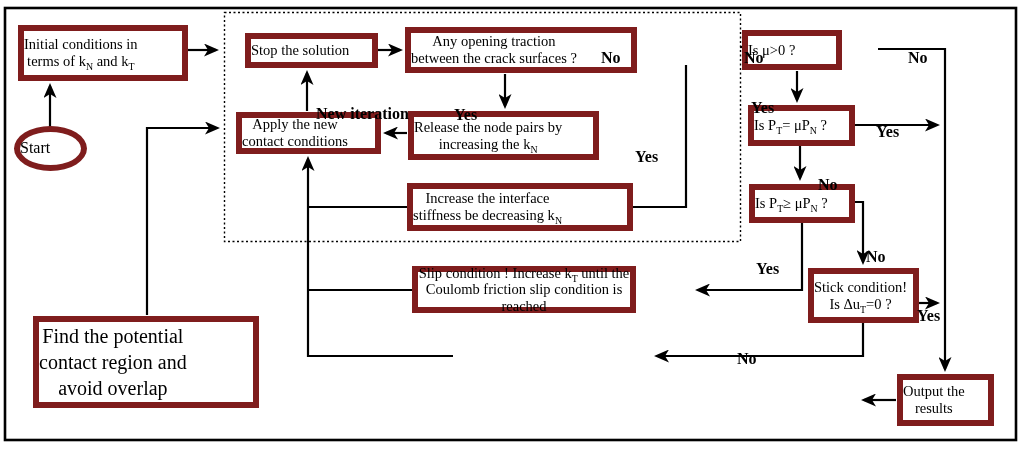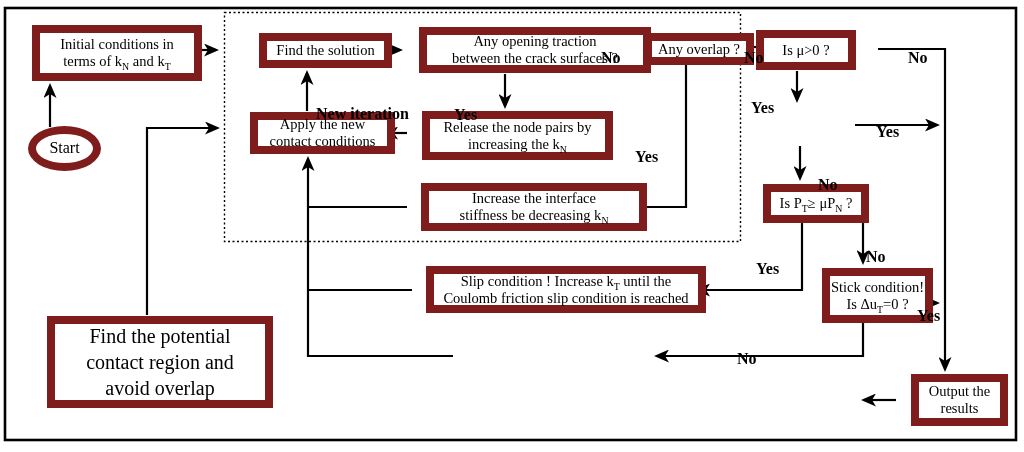--- a/index.html
+++ b/index.html
@@ -1,21 +1,21 @@
 <!DOCTYPE html>
 <html><head>
 <meta charset="utf-8">
 <style>
   html,body{margin:0;padding:0;background:#ffffff;}
   .stage{position:relative;width:1024px;height:452px;background:#ffffff;overflow:hidden;
          font-family:"Liberation Serif","DejaVu Serif",serif;color:#000;}
   svg.wires{position:absolute;left:0;top:0;width:1024px;height:452px;}
-  .node{position:absolute;box-sizing:border-box;border:8px solid #7f1d1d;background:#fff;
-        display:flex;align-items:center;justify-content:center;text-align:center;
-        font-size:14.5px;line-height:1.14;margin-left:14px;}
+  .node{position:absolute;box-sizing:border-box;border:6px solid #7f1d1d;background:#fff;
+        display:flex;align-items:center;text-align:center;
+        font-size:14.5px;line-height:1.14;}
   .ellipse{border-radius:50%;font-size:16px;}
   .big{font-size:20px;line-height:1.3;}
   .elabel{position:absolute;font-weight:bold;font-size:16px;white-space:nowrap;margin-top:24px;}
   sub{font-size:0.68em;line-height:0;}
 </style>
 </head>
 <body>
 
 <div class="stage">
 
@@ -58,53 +58,53 @@
 
   <div class="node" style="left:18px;top:25px;width:170px;height:56px">
     <span>Initial conditions in<br>terms of k<sub>N</sub> and k<sub>T</sub></span>
     </div>
 
   <div class="node ellipse" style="left:14px;top:126px;width:73px;height:45px">
     <span>Start</span>
     </div>
 
   <div class="node" style="left:245px;top:33px;width:133px;height:35px">
-    <span>Find the solution</span>
+    <span>Stop the solution</span>
     </div>
 
   <div class="node" style="left:405px;top:27px;width:232px;height:46px">
     <span>Any opening traction<br>between the crack surfaces ?</span>
     </div>
 
-  <div class="node" style="left:630px;top:33px;width:110px;height:32px">
-    <span>Any overlap ?</span>
-    </div>
 
   <div class="node" style="left:742px;top:30px;width:100px;height:40px">
     <span>Is μ&gt;0 ?</span>
     </div>
 
+  <div class="node" style="left:748px;top:105px;width:107px;height:41px">
+    <span>Is P<sub>T</sub>= μP<sub>N</sub> ?</span>
+    </div>
 
   <div class="node" style="left:236px;top:112px;width:145px;height:42px">
     <span>Apply the new<br>contact conditions</span>
     </div>
 
   <div class="node" style="left:749px;top:184px;width:106px;height:39px">
     <span>Is P<sub>T</sub>≥ μP<sub>N</sub> ?</span>
     </div>
 
   <div class="node" style="left:408px;top:111px;width:191px;height:49px">
     <span>Release the node pairs by<br>increasing the k<sub>N</sub></span>
     </div>
 
   <div class="node" style="left:407px;top:183px;width:226px;height:48px">
     <span>Increase the interface<br>stiffness be decreasing  k<sub>N</sub></span>
     </div>
 
-  <div class="node" style="left:412px;top:266px;width:280px;height:47px">
+  <div class="node" style="left:412px;top:266px;width:224px;height:47px">
     <span>Slip condition ! Increase k<sub>T</sub> until the<br>Coulomb friction slip condition is reached</span>
     </div>
 
 
   <div class="node" style="left:808px;top:268px;width:111px;height:55px">
     <span>Stick condition!<br>Is Δu<sub>T</sub>=0 ?</span>
     </div>
 
   <div class="node big" style="left:33px;top:316px;width:226px;height:92px">
     <span>Find the potential<br>contact region and<br>avoid overlap</span>

